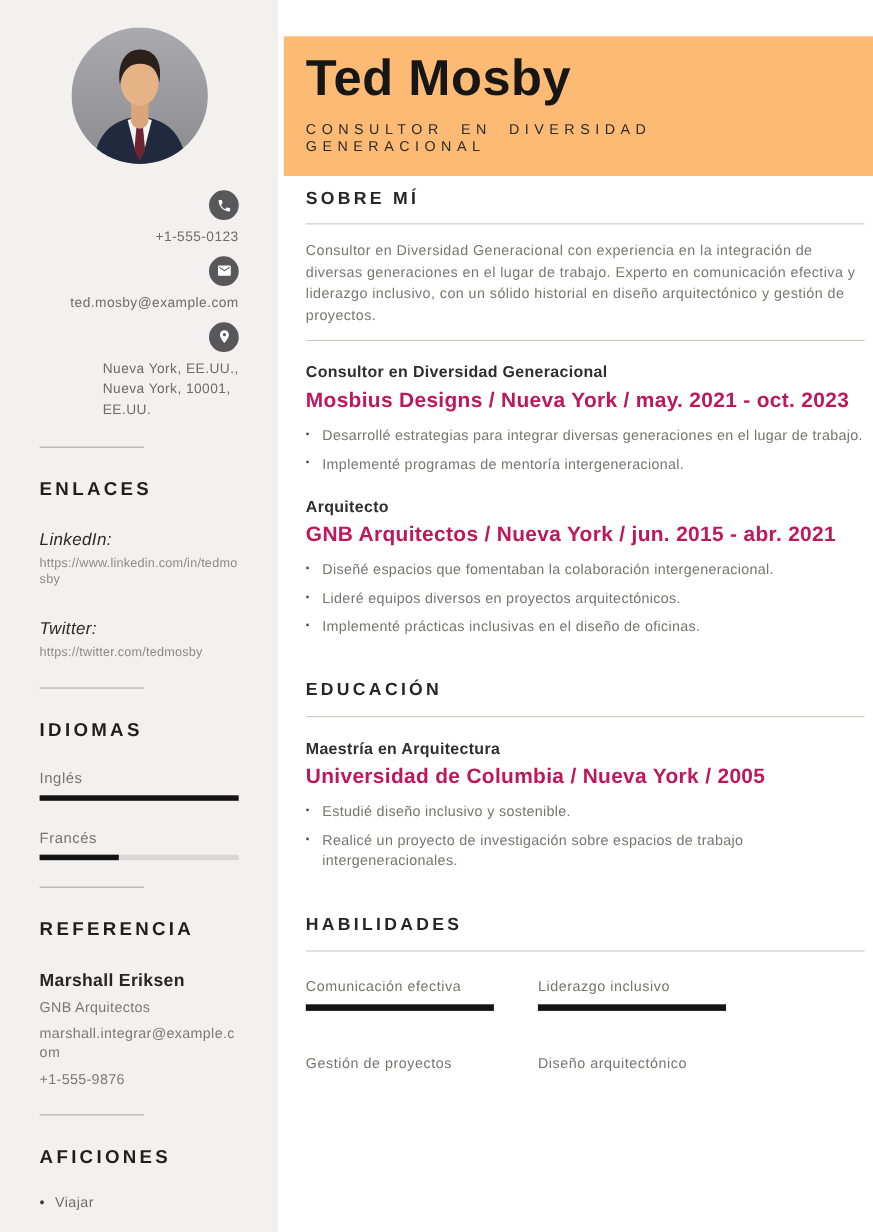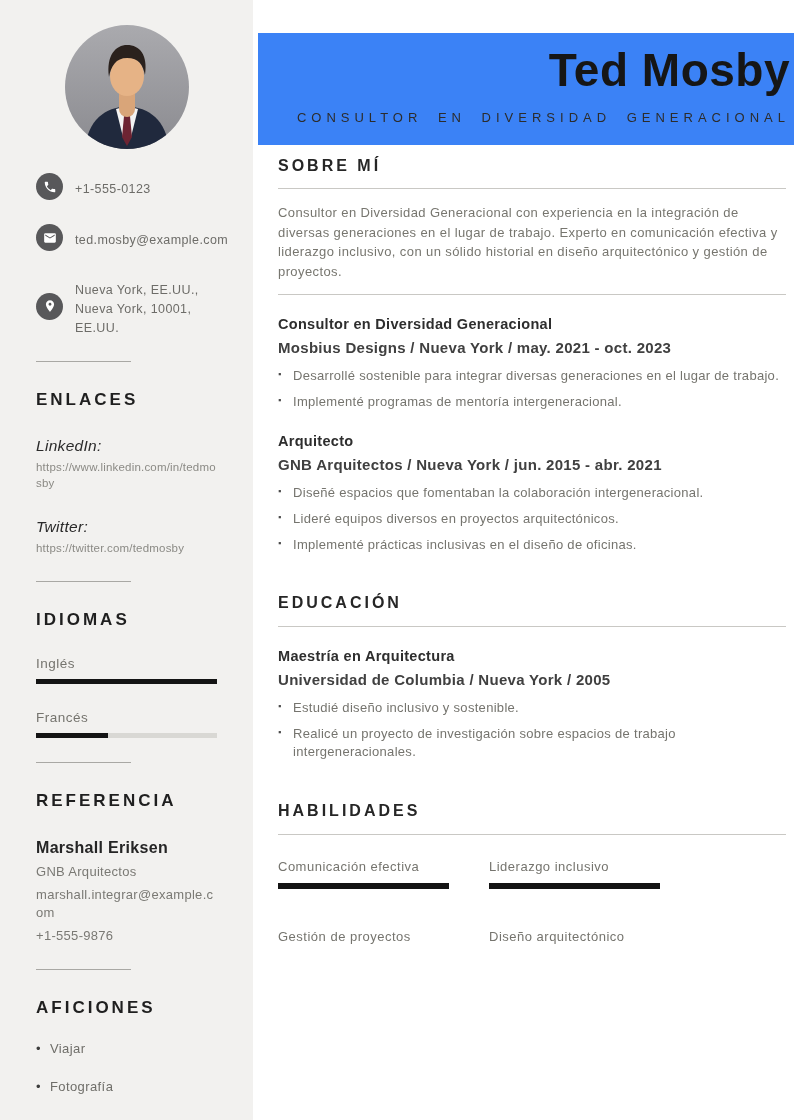--- a/index.html
+++ b/index.html
@@ -10,21 +10,21 @@
   }
   .page{display:flex;width:794px;height:1120px;}
 
   
   .sidebar{
     width:253px;min-width:253px;box-sizing:border-box;
     background:#f2f1ef;padding:25px 36px 0 36px;
   }
   .avatar{display:block;margin:0 auto;}
   .contact{margin-top:24px;}
-  .c-row{display:flex;align-items:center;margin-top:24px;}
+  .c-row{display:flex;align-items:flex-end;margin-top:8px;flex-direction:column;}
   .c-icon{
     width:27px;height:27px;border-radius:50%;background:#58585a;
     display:flex;align-items:center;justify-content:center;flex:0 0 27px;
   }
   .c-icon svg{width:14px;height:14px;fill:#fff;}
   .c-text{margin-left:12px;font-size:12.5px;color:#6d6c68;line-height:1.5;padding-top:6px;letter-spacing:0.4px;}
   .sdiv{border:none;border-top:1px solid #a9a8a4;width:95px;margin:24px 0 0 0;}
   .side-head{font-size:17px;font-weight:bold;letter-spacing:3px;color:#1f1f1f;margin-top:28px;}
   .link-label{font-size:15.5px;color:#2a2a2a;margin-top:27px;letter-spacing:0.3px;font-style:italic;}
   .link-url{font-size:11.5px;color:#8b8a85;margin-top:5px;word-break:break-all;line-height:1.35;letter-spacing:0.2px;}
@@ -33,30 +33,30 @@
   .lang-track{margin-top:8px;height:5px;background:#d9d8d4;width:100%;}
   .lang-fill{height:100%;background:#141414;}
   .ref-name{font-size:16px;font-weight:bold;color:#252525;margin-top:28px;letter-spacing:0.3px;}
   .ref-line{font-size:13px;color:#7a7974;margin-top:6px;word-break:break-all;line-height:1.35;letter-spacing:0.3px;}
   .hobbies{list-style:none;margin:8px 0 0;padding:0;}
   .hobbies li{position:relative;font-size:13px;color:#6f6e69;margin-top:23px;padding-left:14px;letter-spacing:0.4px;}
   .hobbies li::before{content:"\2022";position:absolute;left:0;top:0;color:#3c3c3c;}
 
   
   .main{flex:1;box-sizing:border-box;background:#ffffff;}
-  .band{margin:33px 0 0 5px;background:#3b82f6;padding:10px 4px 20px 20px;text-align:right;}
+  .band{margin:33px 0 0 5px;background:#fdba74;padding:10px 29px 20px 20px;}
   .name{font-size:46px;font-weight:bold;color:#161616;letter-spacing:0.5px;}
   .role{margin-top:13px;font-size:13px;letter-spacing:5px;word-spacing:7px;color:#2c2c2c;}
   .content{padding:0 8px 0 25px;}
   .sec-head{font-size:16px;font-weight:bold;letter-spacing:3px;color:#262626;margin-top:40px;}
   .sec-head.first{margin-top:12px;}
   .sec-hr{border:none;border-top:1px solid #c9c8c4;margin:9px 0 0 0;}
   .about-text{font-size:13px;color:#77766f;line-height:1.5;margin-top:14px;letter-spacing:0.4px;}
   .entry-title{font-size:14.5px;font-weight:bold;color:#2e2e2e;margin-top:21px;letter-spacing:0.3px;}
-  .entry-meta{font-size:15px;font-weight:bold;color:#404040;margin-top:7px;letter-spacing:0.3px;}
+  .entry-meta{font-size:19px;font-weight:bold;color:#be185d;margin-top:7px;letter-spacing:0.3px;}
   .bullets{list-style:none;margin:11px 0 0;padding:0;}
   .bullets li{position:relative;padding-left:15px;font-size:13px;color:#75746e;line-height:1.45;margin-top:7px;letter-spacing:0.3px;}
   .bullets li::before{content:"\25AA";position:absolute;left:0;top:1px;color:#4a4a4a;font-size:9px;}
   .skill-grid{display:grid;grid-template-columns:171px 171px;column-gap:58px;row-gap:21px;margin-top:24px;gap:40px;}
   .skill-name{font-size:13px;color:#75746e;letter-spacing:0.5px;}
   .skill-track{margin-top:9px;height:6px;background:#dcdbd7;width:100%;}
   .skill-fill{height:100%;background:#141414;}
 </style>
 </head>
 <body>
@@ -183,21 +183,21 @@
         <p class="about-text">Consultor en Diversidad Generacional con experiencia en la integración de diversas generaciones en el lugar de trabajo. Experto en comunicación efectiva y liderazgo inclusivo, con un sólido historial en diseño arquitectónico y gestión de proyectos.</p>
       </section>
 
       <section>
         <hr class="sec-hr">
 
         <div>
           <div class="entry-title">Consultor en Diversidad Generacional</div>
           <div class="entry-meta">Mosbius Designs / Nueva York / may. 2021 - oct. 2023</div>
           <ul class="bullets">
-            <li>Desarrollé sostenible para integrar diversas generaciones en el lugar de trabajo.</li>
+            <li>Desarrollé estrategias para integrar diversas generaciones en el lugar de trabajo.</li>
             <li>Implementé programas de mentoría intergeneracional.</li>
           </ul>
         </div>
 
         <div>
           <div class="entry-title">Arquitecto</div>
           <div class="entry-meta">GNB Arquitectos / Nueva York / jun. 2015 - abr. 2021</div>
           <ul class="bullets">
             <li>Diseñé espacios que fomentaban la colaboración intergeneracional.</li>
             <li>Lideré equipos diversos en proyectos arquitectónicos.</li>

